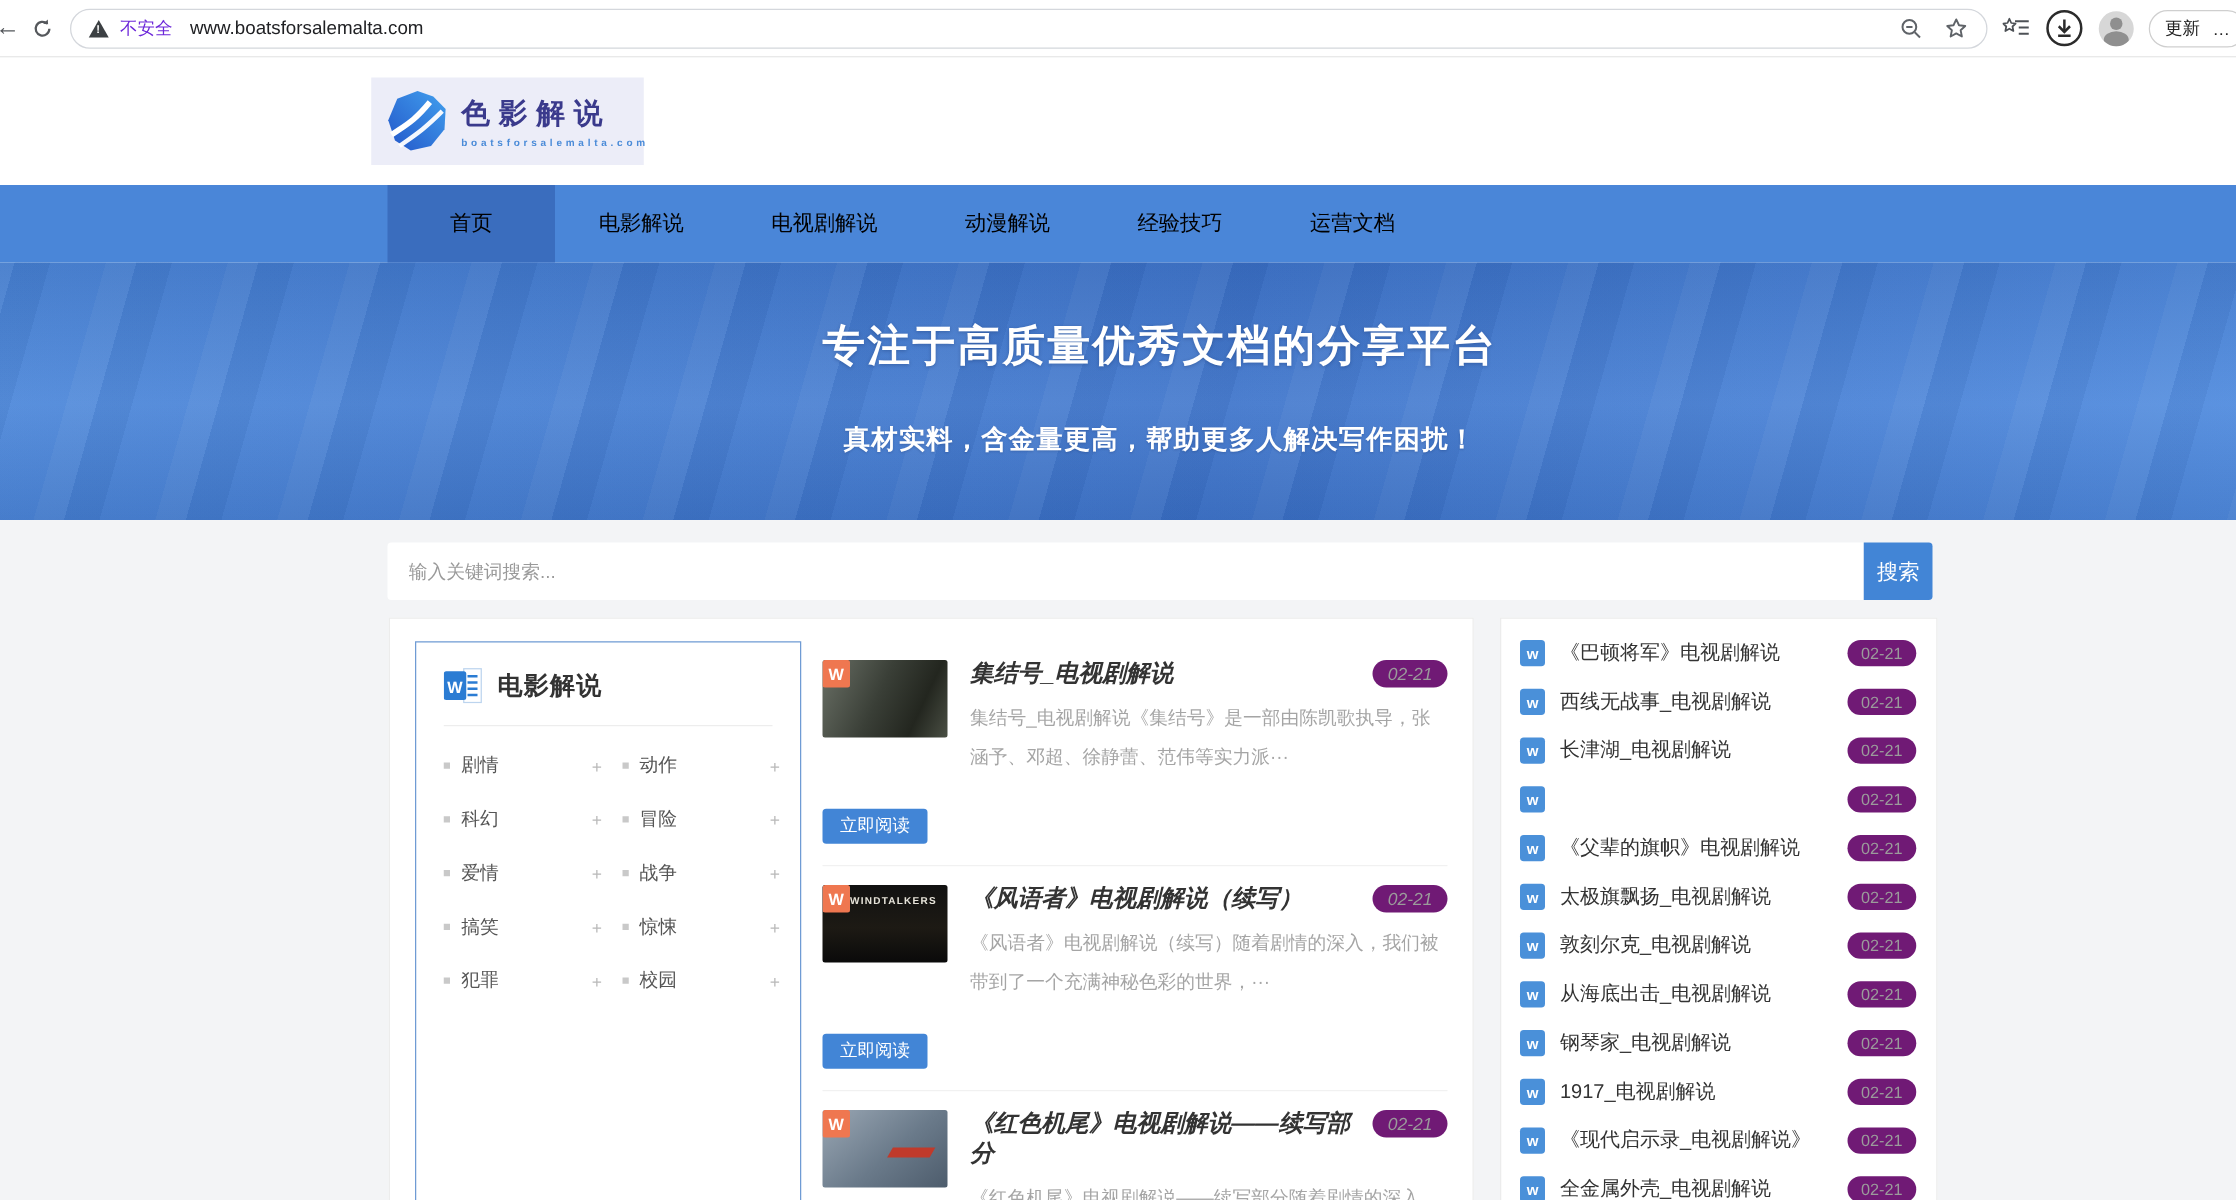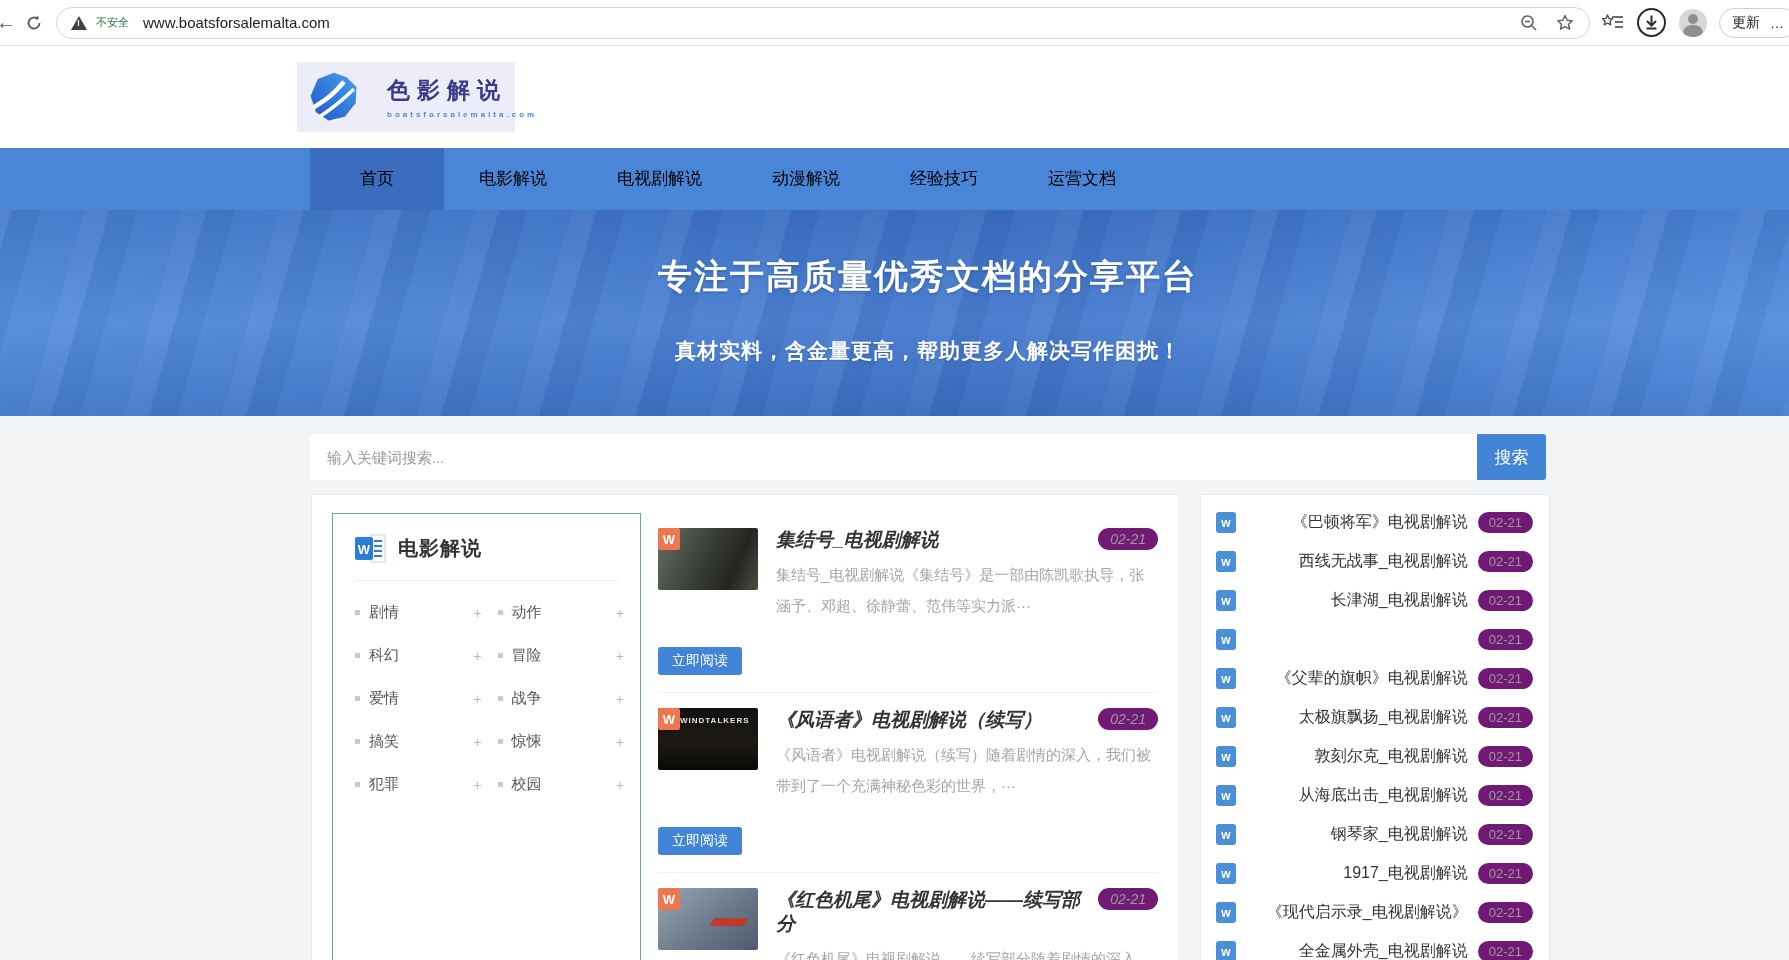--- a/index.html
+++ b/index.html
@@ -6,33 +6,33 @@
   html,body { width:1789px; height:960px; overflow:hidden; }
   body { font-family:"Liberation Sans","DejaVu Sans",sans-serif; background:#f3f4f6; position:relative; }
 
   
   .toolbar { height:46px; background:#fff; border-bottom:1px solid #e2e2e2; display:flex; align-items:center; padding:0 6px; }
   .tb-btn { width:28px; height:28px; display:flex; align-items:center; justify-content:center; color:#55585c; font-size:20px; flex:0 0 auto; }
   .tb-back { margin-left:-14px; }
   .url-pill { flex:1 1 auto; height:32px; border:1px solid #d4d7dc; border-radius:16px; margin:0 12px 0 8px; display:flex; align-items:center; padding:0 14px; background:#fff; min-width:0; }
   .warn-tri { width:0; height:0; border-left:8px solid transparent; border-right:8px solid transparent; border-bottom:14px solid #3c4043; position:relative; flex:0 0 auto; }
   .warn-tri span { position:absolute; left:-2px; top:2px; color:#fff; font-size:9px; font-weight:bold; }
-  .sec-label { font-size:11px; color:#15803d; margin:0 14px 0 9px; flex:0 0 auto; }
+  .sec-label { font-size:14px; color:#6d28d9; margin:0 14px 0 9px; flex:0 0 auto; }
   .url-text { font-size:15px; color:#202124; flex:0 0 auto; }
   .pill-spacer { flex:1 1 auto; }
   .pill-ico { margin-left:16px; flex:0 0 auto; display:flex; }
   .tb-right { display:flex; align-items:center; flex:0 0 auto; gap:12px; }
   .avatar { width:28px; height:28px; border-radius:50%; background:#d7d7d7; position:relative; overflow:hidden; }
   .avatar::before { content:""; position:absolute; left:9px; top:5px; width:10px; height:10px; border-radius:50%; background:#8f8f8f; }
   .avatar::after { content:""; position:absolute; left:4px; top:16px; width:20px; height:14px; border-radius:50%; background:#8f8f8f; }
   .update-pill { border:1px solid #cfcfcf; border-radius:16px; height:30px; display:flex; align-items:center; padding:0 12px; font-size:14px; color:#222; white-space:nowrap; margin-right:-14px; gap:10px; }
 
   
   .site-header { height:102px; background:#fff; position:relative; }
-  .logo-box { position:absolute; left:297px; top:16px; width:218px; height:70px; background:#ecedf8; display:flex; align-items:center; padding:0 10px;gap:18px; }
+  .logo-box { position:absolute; left:297px; top:16px; width:218px; height:70px; background:#ecedf8; display:flex; align-items:center; padding:0 10px; }
   .logo-txt { margin-left:8px; }
   .logo-title { font-size:23px; font-weight:bold; color:#3a3a8c; letter-spacing:7px; }
   .logo-domain { font-size:8px; font-weight:bold; color:#4a8bd8; letter-spacing:3px; margin-top:4px; }
 
   
   .main-nav { height:62px; background:#4a86d8; display:flex; padding-left:310px; }
   .nav-item { color:#000000; font-size:17px; line-height:62px; padding:0 35px; cursor:pointer; }
   .nav-item.active { background:#3a6dbe; padding:0 50px; }
 
   
@@ -43,21 +43,21 @@
   .hero::after { content:""; position:absolute; inset:0;
     background:linear-gradient(to bottom, rgba(15,35,85,0.10), rgba(255,255,255,0.06) 55%, rgba(25,55,115,0.14)); }
   .hero-inner { position:absolute; left:310px; width:1236px; top:0; height:100%; text-align:center; z-index:2; }
   .hero-title { margin-top:44px; font-size:34px; font-weight:bold; color:#fff; letter-spacing:2px; text-shadow:0 1px 3px rgba(0,20,60,0.25); }
   .hero-sub { margin-top:37px; font-size:21px; font-weight:bold; color:#fff; letter-spacing:1px; text-shadow:0 1px 2px rgba(0,20,60,0.2); }
 
   
   .search-row { margin:18px 0 0 310px; width:1236px; height:46px; display:flex; }
   .search-input { flex:1; border:none; outline:none; background:#fff; padding:0 17px; font-size:15px; color:#333; border-radius:3px 0 0 3px; font-family:inherit; }
   .search-input::placeholder { color:#9a9a9a; }
-  .search-btn { width:69px; background:#4285d6; color:#fff; border:none; font-size:17px; cursor:pointer; border-radius:0 3px 3px 0; font-family:Liberation Serif, serif; }
+  .search-btn { width:55px; background:#4285d6; color:#fff; border:none; font-size:17px; cursor:pointer; border-radius:0 3px 3px 0; font-family:Liberation Serif, serif; }
 
   
   .content { display:flex; margin:14px 0 0 311px; height:468px; }
   .card { background:#fff; border:1px solid #ececec; overflow:hidden; }
   .main-card { width:868px; display:flex; padding:18px 20px 0 20px; }
   .side-card { width:350px; margin-left:21px; padding:8px 16px 0 15px; }
 
   
   .cat-panel { width:309px; border:1px solid #6f9bd4; padding:20px 0 0 22px; flex:0 0 auto; }
   .panel-head { display:flex; align-items:center; gap:12px; padding-bottom:17px; border-bottom:1px solid #ededed; margin-right:22px; }
@@ -82,21 +82,21 @@
   .art-body { flex:1; margin-left:18px; min-width:0; }
   .art-head { display:flex; align-items:flex-start; justify-content:space-between;font-style:italic; }
   .art-title { font-size:19px; font-weight:bold; color:#333; line-height:24px; cursor:pointer; }
   .date-badge { background:#701a75; color:#9b9b9b; font-size:14px; padding:3px 12px; border-radius:13px; flex:0 0 auto; margin-left:10px; }
   .art-desc { margin-top:7px; font-size:15px; color:#a5a5a5; line-height:31px; }
   .read-btn { display:inline-block; margin-top:26px; background:#4285d6; color:#fff; font-size:14px; padding:5px 14px; border-radius:3px; border:none; cursor:pointer; font-family:inherit; }
 
   
   .recent-row { display:flex; align-items:center; height:39px; cursor:pointer; }
   .doc-ico { width:20px; height:21px; background:#4a90d9; border-radius:3px; color:#fff; font-size:12px; font-weight:bold; display:flex; align-items:center; justify-content:center; flex:0 0 auto; }
-  .recent-title { flex:1; font-size:16px; color:#333; white-space:nowrap; overflow:hidden;text-align:right; }
+  .recent-title { flex:1; margin-left:12px; font-size:16px; color:#333; white-space:nowrap; overflow:hidden; }
   .recent-row .date-badge { font-size:13px; padding:3px 11px; }
   svg { display:block; }
 </style>
 </head>
 <body>
 
 <div class="toolbar">
   <div class="tb-btn tb-back">←</div>
   <div class="tb-btn">
     <svg width="18" height="18" viewBox="0 0 18 18">

